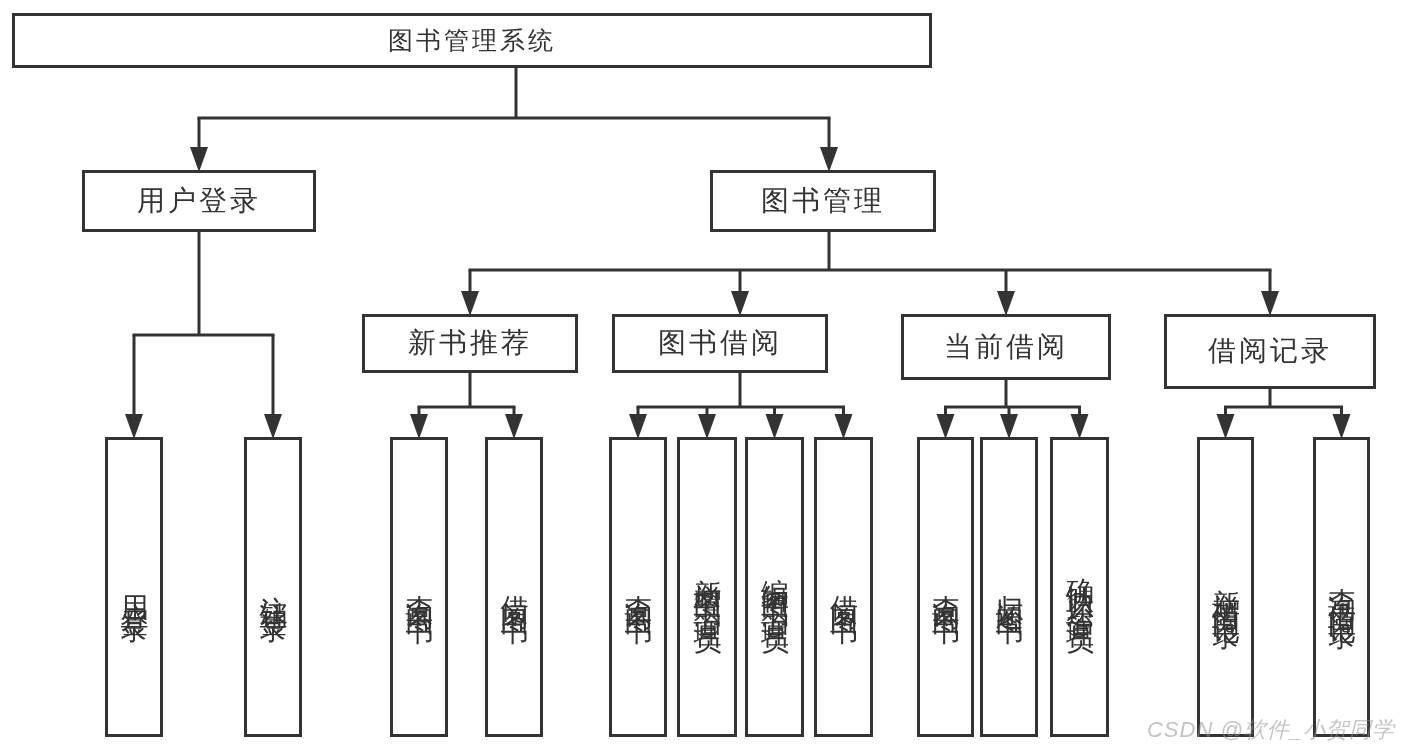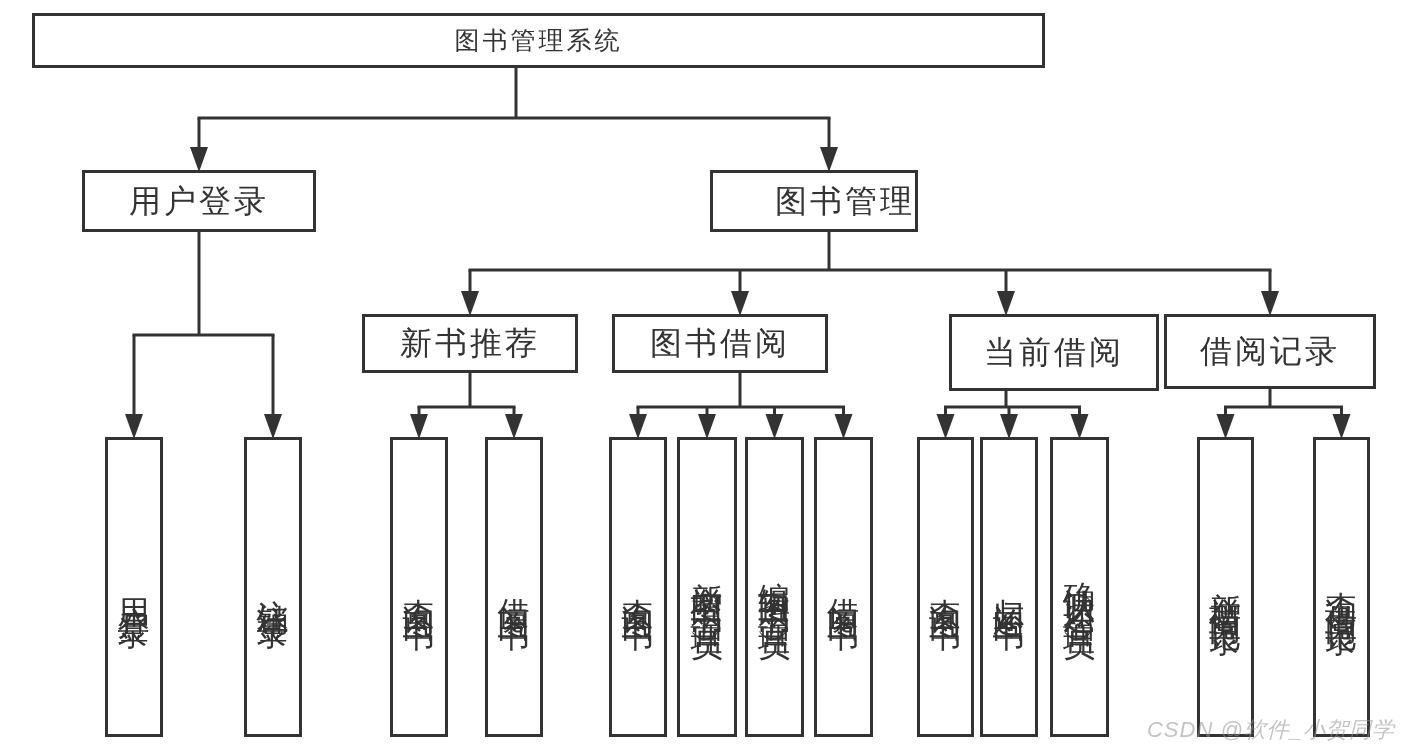--- a/index.html
+++ b/index.html
@@ -4,21 +4,21 @@
 <style>
   html,body{margin:0;padding:0;background:#ffffff;}
   .canvas{
     position:relative;width:1405px;height:747px;background:#ffffff;
     font-family:"Liberation Sans","DejaVu Sans",sans-serif;overflow:hidden;
   }
   .node{
     position:absolute;box-sizing:border-box;border:3px solid #333333;background:#ffffff;
     display:flex;align-items:center;justify-content:center;color:#333333;z-index:2;
   }
-  .node .lbl{font-size:32px;letter-spacing:3px;line-height:1.15;white-space:nowrap;}
+  .node .lbl{font-size:28px;letter-spacing:3px;line-height:1.15;white-space:nowrap;}
   .node.root .lbl{font-size:25px;}
   .node.vertical .lbl{
     writing-mode:vertical-rl;text-orientation:mixed;
     letter-spacing:7px;line-height:1;white-space:nowrap;
   }
   svg.wires{position:absolute;left:0;top:0;z-index:1;pointer-events:none;}
   svg.wires line{stroke:#333333;stroke-width:3;}
   svg.wires polygon{fill:#333333;}
   .watermark{
     position:absolute;right:10px;bottom:2px;z-index:3;
@@ -79,36 +79,36 @@
       <line x1="1079.5" y1="407" x2="1079.5" y2="417"></line>
       <polygon points="1070.5,414 1088.5,414 1079.5,439"></polygon>
       <line x1="1270" y1="371" x2="1270" y2="407"></line>
       <line x1="1224" y1="407" x2="1343" y2="407"></line>
       <line x1="1225.5" y1="407" x2="1225.5" y2="417"></line>
       <polygon points="1216.5,414 1234.5,414 1225.5,439"></polygon>
       <line x1="1341.5" y1="407" x2="1341.5" y2="417"></line>
       <polygon points="1332.5,414 1350.5,414 1341.5,439"></polygon>
     </svg>
   <div class="watermark">CSDN @软件_小贺同学</div>
-<div class="node root" style="left: 12px; top: 13px; width: 1013px; height: 55px; margin-left: 20px;">
+<div class="node root" style="left: 12px; top: 13px; width: 920px; height: 55px;">
       <span class="lbl">图书管理系统</span>
     </div>
     <div class="node" style="left: 82px; top: 170px; width: 234px; height: 62px;">
       <span class="lbl">用户登录</span>
     </div>
-    <div class="node" style="left: 710px; top: 170px; width: 208px; height: 62px; justify-content: flex-end;">
+    <div class="node" style="left: 710px; top: 170px; width: 226px; height: 62px;">
       <span class="lbl">图书管理</span>
     </div>
     <div class="node" style="left: 362px; top: 314px; width: 216px; height: 59px;">
       <span class="lbl">新书推荐</span>
     </div>
     <div class="node" style="left: 612px; top: 314px; width: 216px; height: 59px;">
       <span class="lbl">图书借阅</span>
     </div>
-    <div class="node" style="left: 901px; top: 314px; width: 210px; height: 77px; margin-left: 48px;">
+    <div class="node" style="left: 901px; top: 314px; width: 210px; height: 66px;">
       <span class="lbl">当前借阅</span>
     </div>
     <div class="node" style="left: 1164px; top: 314px; width: 212px; height: 75px;">
       <span class="lbl">借阅记录</span>
     </div>
     <div class="node vertical" style="left: 105px; top: 437px; width: 58px; height: 300px;">
       <span class="lbl">用户登录</span>
     </div>
     <div class="node vertical" style="left: 244px; top: 437px; width: 58px; height: 300px;">
       <span class="lbl">注销登录</span>

